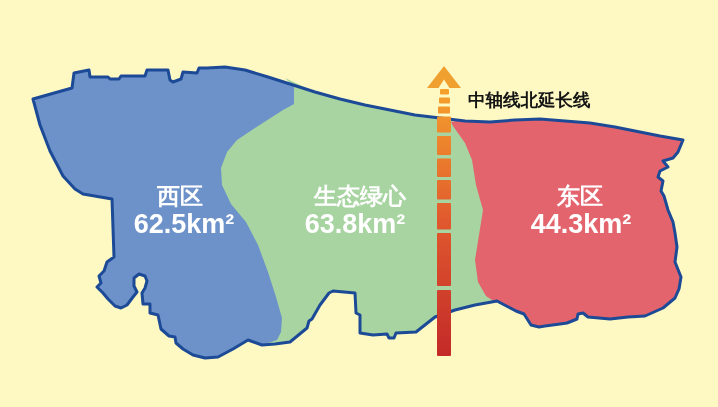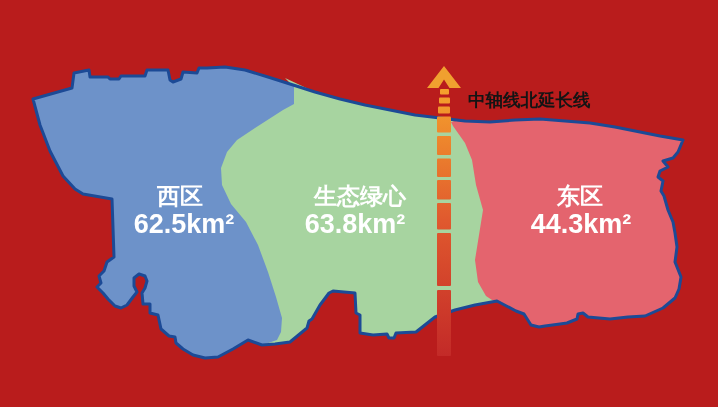--- a/index.html
+++ b/index.html
@@ -1,16 +1,16 @@
 <!DOCTYPE html>
 <html><head>
 <meta charset="utf-8">
 <style>
   html,body{margin:0;padding:0;background:#ffffff;}
-  .stage{position:relative;width:718px;height:407px;background:#b91c1c;overflow:hidden;
+  .stage{position:relative;width:718px;height:407px;background:#fef9c3;overflow:hidden;
          font-family:"Liberation Sans","DejaVu Sans",sans-serif;}
   svg{display:block;}
   .region-name{font-size:23px;font-weight:bold;fill:#ffffff;text-anchor:middle;}
   .region-area{font-size:27px;font-weight:bold;fill:#ffffff;text-anchor:middle;}
   .axis-label{font-size:17.5px;font-weight:bold;fill:#141414;text-anchor:start;}
   .outline{fill:none;stroke-width:3;stroke-linejoin:round;stroke-linecap:round;}
 </style>
 </head>
 <body>
 

